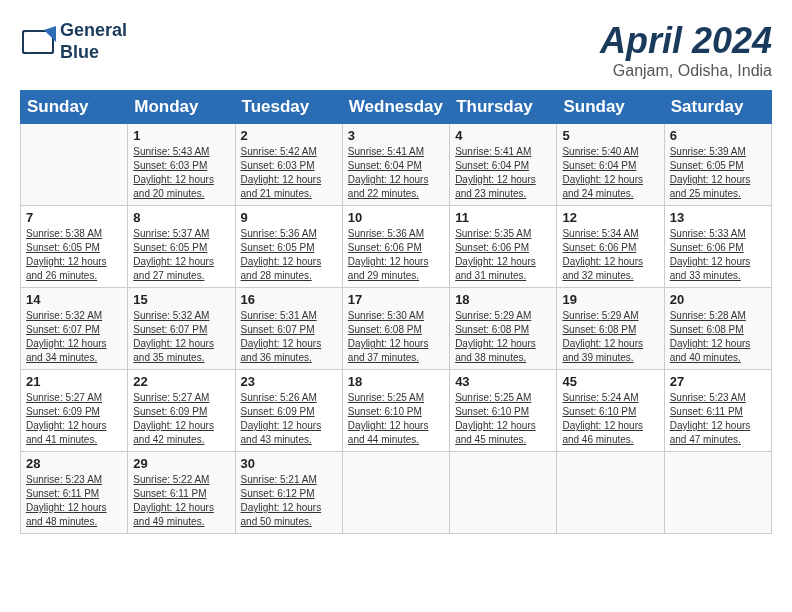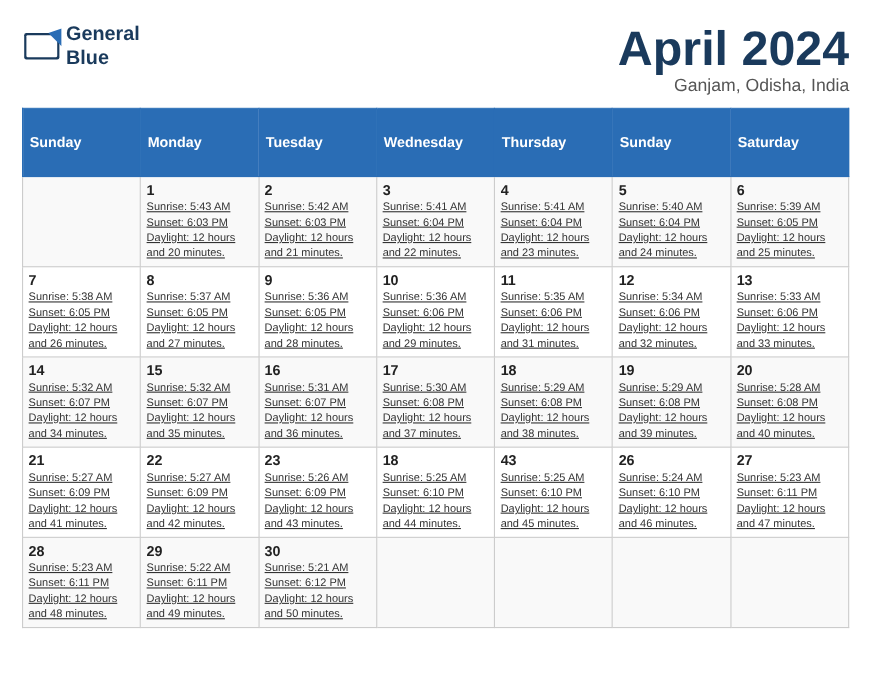--- a/index.html
+++ b/index.html
@@ -30,39 +30,40 @@
     .logo-icon {
       width: 36px;
       height: 36px;
       margin-right: 4px;
       position: relative;
     }
     .title-block {
       text-align: right;
     }
     .month-title {
-      font-size: 44px;
+      font-size: 36px;
       font-weight: bold;
       color: #1a3a5c;
+      font-style: italic;
     }
     .location {
       font-size: 16px;
       color: #555;
     }
     table {
       width: 100%;
       border-collapse: collapse;
       font-size: 11px;
     }
     thead tr th {
       background-color: #2a6db5;
       color: #fff;
       text-align: left;
-      padding: 23px 6px;
-      font-size: 13px;
+      padding: 6px 6px;
+      font-size: 17px;
       font-weight: bold;
       border: 1px solid #2a6db5;
     }
     tbody tr td {
       border: 1px solid #ccc;
       vertical-align: top;
       padding: 4px 5px;
       min-height: 80px;
       width: calc(100%/7);
     }
@@ -230,21 +231,21 @@
         </td>
         <td>
           <span class="day-num">18</span>
           <div class="day-info">Sunrise: 5:25 AM<br>Sunset: 6:10 PM<br>Daylight: 12 hours<br>and 44 minutes.</div>
         </td>
         <td>
           <span class="day-num">43</span>
           <div class="day-info">Sunrise: 5:25 AM<br>Sunset: 6:10 PM<br>Daylight: 12 hours<br>and 45 minutes.</div>
         </td>
         <td>
-          <span class="day-num">26</span>
+          <span class="day-num">45</span>
           <div class="day-info">Sunrise: 5:24 AM<br>Sunset: 6:10 PM<br>Daylight: 12 hours<br>and 46 minutes.</div>
         </td>
         <td>
           <span class="day-num">27</span>
           <div class="day-info">Sunrise: 5:23 AM<br>Sunset: 6:11 PM<br>Daylight: 12 hours<br>and 47 minutes.</div>
         </td>
       </tr>
       <tr>
         <td>
           <span class="day-num">28</span>

